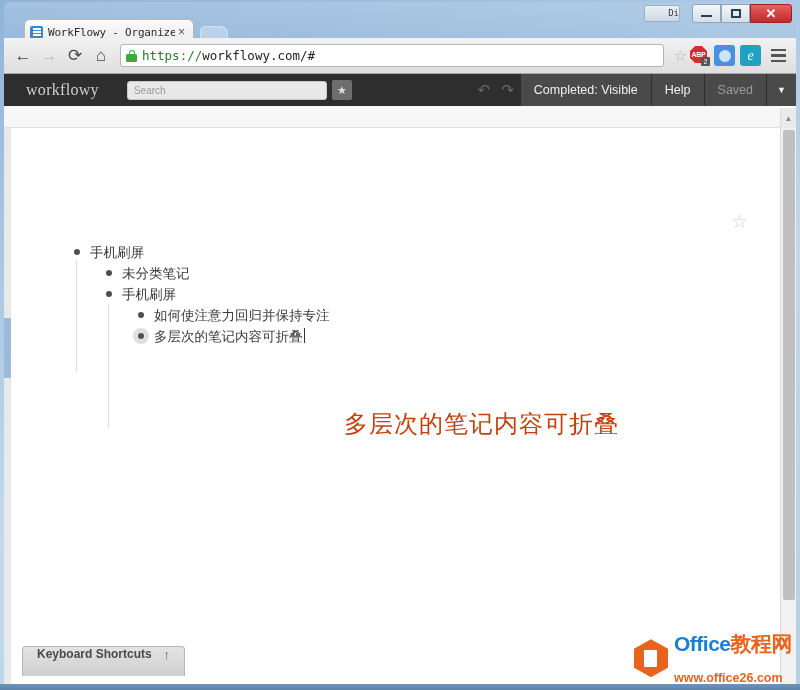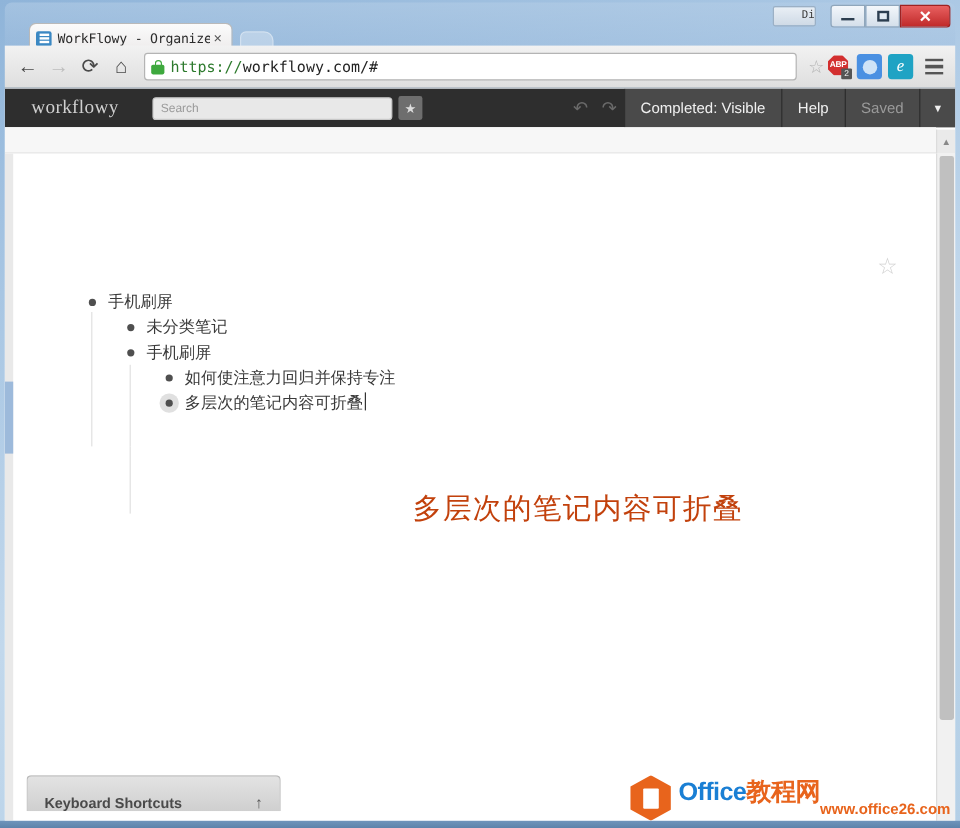--- a/index.html
+++ b/index.html
@@ -223,24 +223,24 @@
   }
   #annotation {
     position:absolute; left:340px; top:280px;
     font-size:24px; color:#c2410c; letter-spacing:1px;
     font-family:"DejaVu Sans", sans-serif;
     text-align:center;
   }
 
   
   #kbd {
-    position:absolute; left:18px; bottom:8px; width:212px; height:30px;
+    position:absolute; left:18px; bottom:8px; width:163px; height:30px;
     background:linear-gradient(180deg,#e3e3e3,#cfcfcf);
     border:1px solid #b5b5b5; border-bottom:none; border-radius:4px 4px 0 0;
-    display:flex; align-items:flex-end; padding:0 14px; cursor:pointer;
+    display:flex; align-items:flex-start; padding:0 14px; cursor:pointer;
   }
   #kbd-label { font-size:12px; font-weight:bold; color:#4a4a4a; }
   #kbd-arrow { margin-left:auto; font-size:13px; color:#5a5a5a; }
 
   
   #vscroll {
     position:absolute; right:0; top:54px; width:16px; bottom:0;
     background:#f1f1f1; border-left:1px solid #dcdcdc;
   }
   #vthumb {
@@ -266,21 +266,21 @@
   #watermark {
     position:absolute; right:8px; bottom:6px;
     display:flex; align-items:center; gap:6px;
   }
   #wm-hex {
     width:34px; height:38px; background:#e8641c;
     clip-path:polygon(50% 0,100% 25%,100% 75%,50% 100%,0 75%,0 25%);
     display:flex; align-items:center; justify-content:center;
   }
   #wm-hex .doc { width:13px; height:17px; background:#fff; border-radius:1px; }
-  #wm-text { display:flex; flex-direction:row; line-height:1; }
+  #wm-text { display:flex; flex-direction:column; line-height:1; }
   #wm-top { font-size:21px; font-weight:bold; color:#1a7fd4; letter-spacing:-.5px; }
   #wm-top .cn { color:#e8641c; }
   #wm-bot { font-size:12.5px; font-weight:bold; color:#e8641c; margin-top:18px; }
 
   
   #taskbar {
     position:absolute; left:0; bottom:0; width:800px; height:6px;
     background:linear-gradient(180deg,#6f94bb,#5d83ab);
   }
 </style>

